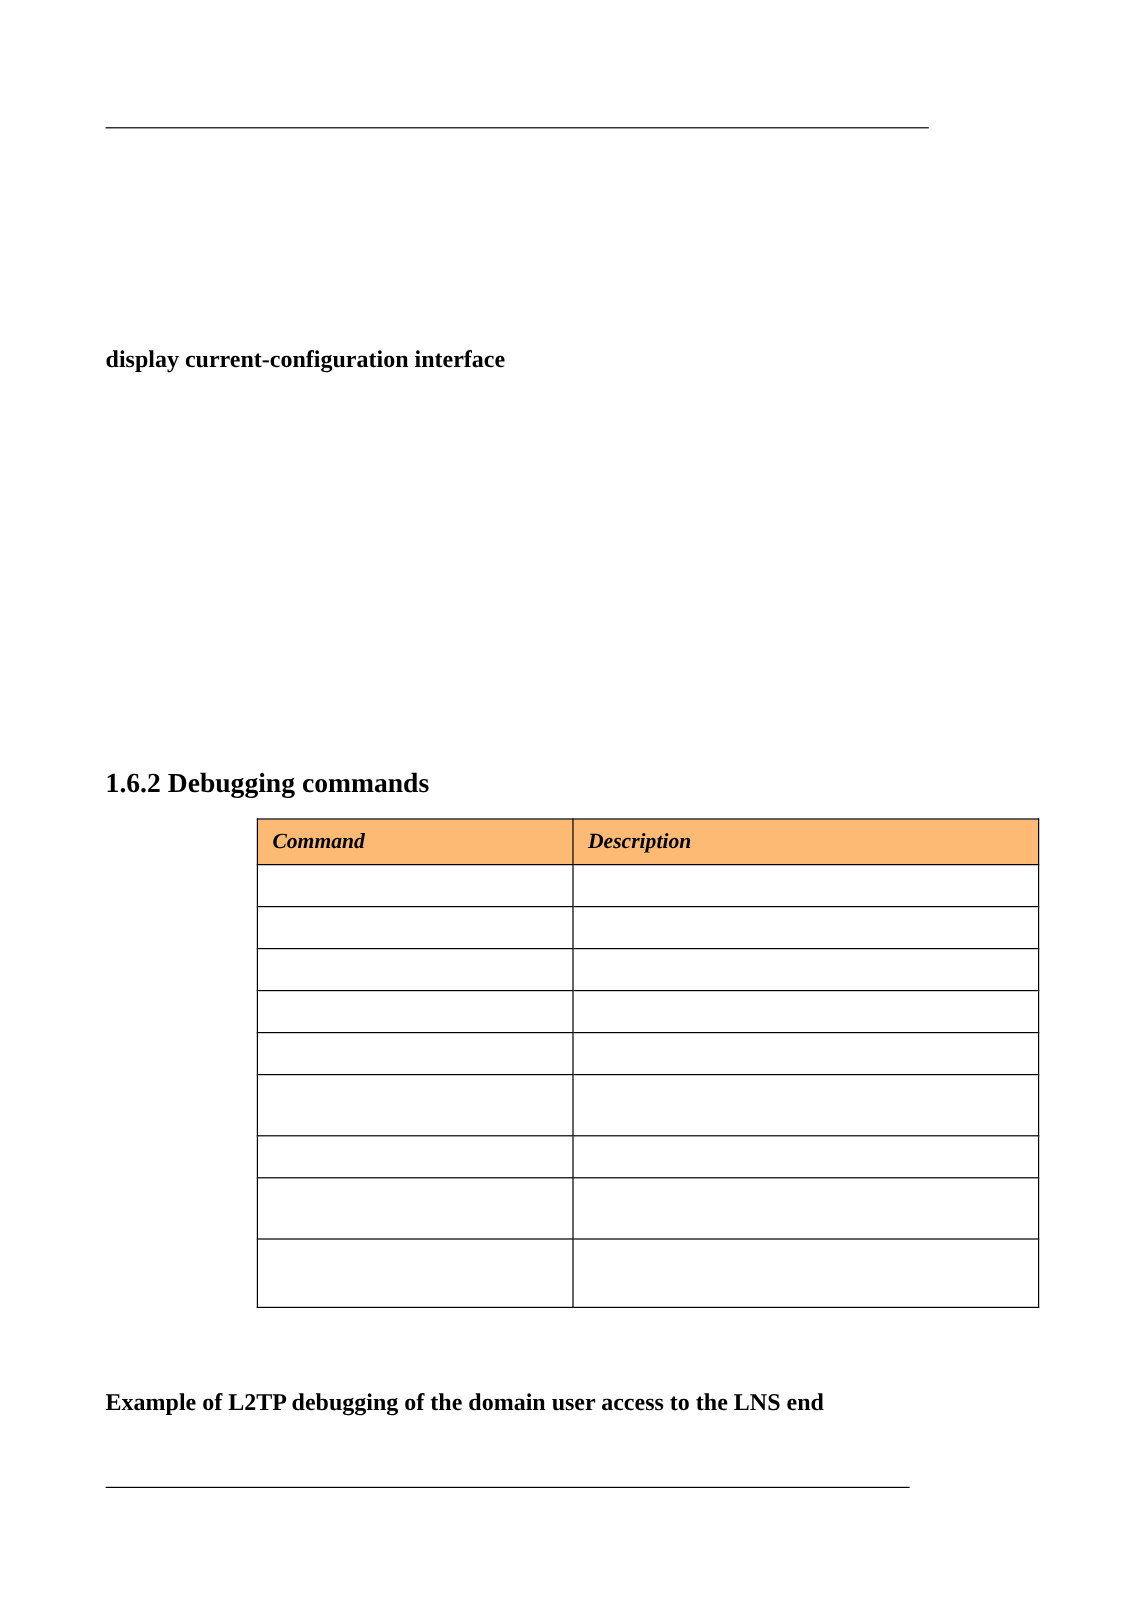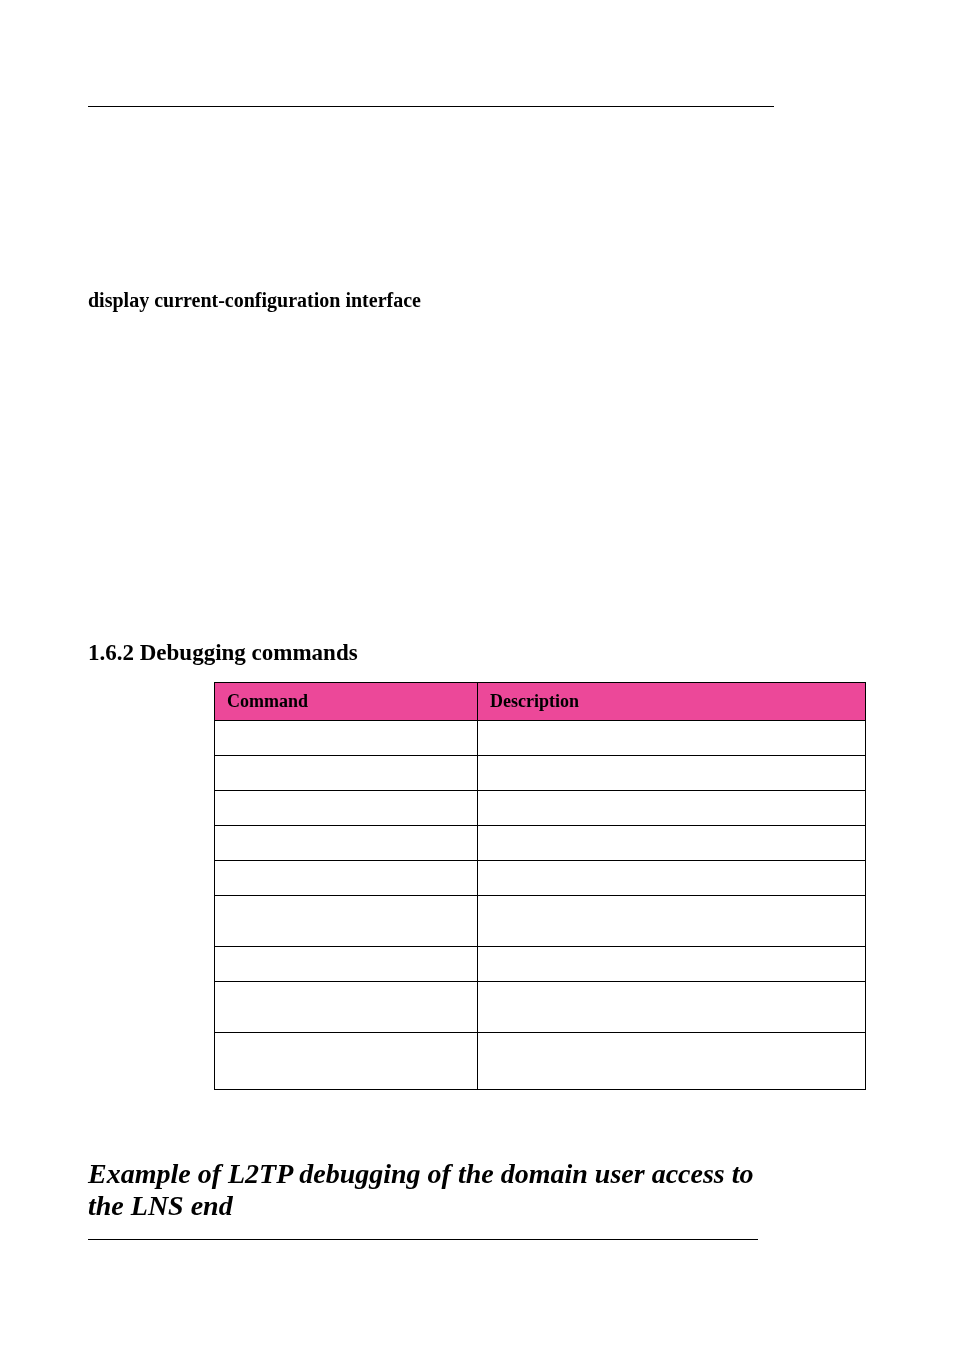--- a/index.html
+++ b/index.html
@@ -51,39 +51,39 @@
     margin-left: 126px;
     font-family: "Book Antiqua", Palatino, "Palatino Linotype", Georgia, serif;
   }
   table.cmd-table th, table.cmd-table td {
     border: 1.3px solid #000;
     text-align: left;
     vertical-align: middle;
     font-size: 18px;
   }
   table.cmd-table th {
-    background: #ec4899;
+    background: #fdba74;
     font-weight: bold;
     padding: 8px 12px;
+    font-style: italic;
   }
   table.cmd-table th.col-cmd { width: 238px; }
   table.cmd-table th.col-desc { }
   table.cmd-table td {
     padding: 0 12px;
   }
   tr.h-short td { height: 34px; }
   tr.h-tall td  { height: 50px; }
   tr.h-taller td { height: 56px; }
 
   .example-heading {
     font-weight: bold;
-    font-size: 28px;
+    font-size: 20px;
     margin-top: 68px;
     margin-bottom: 12px;
-    font-style: italic;
   }
 </style>
 </head>
 <body>
 
 <div class="page">
   <hr class="header-rule">
 
   <p class="para-heading">display current-configuration interface</p>
 

